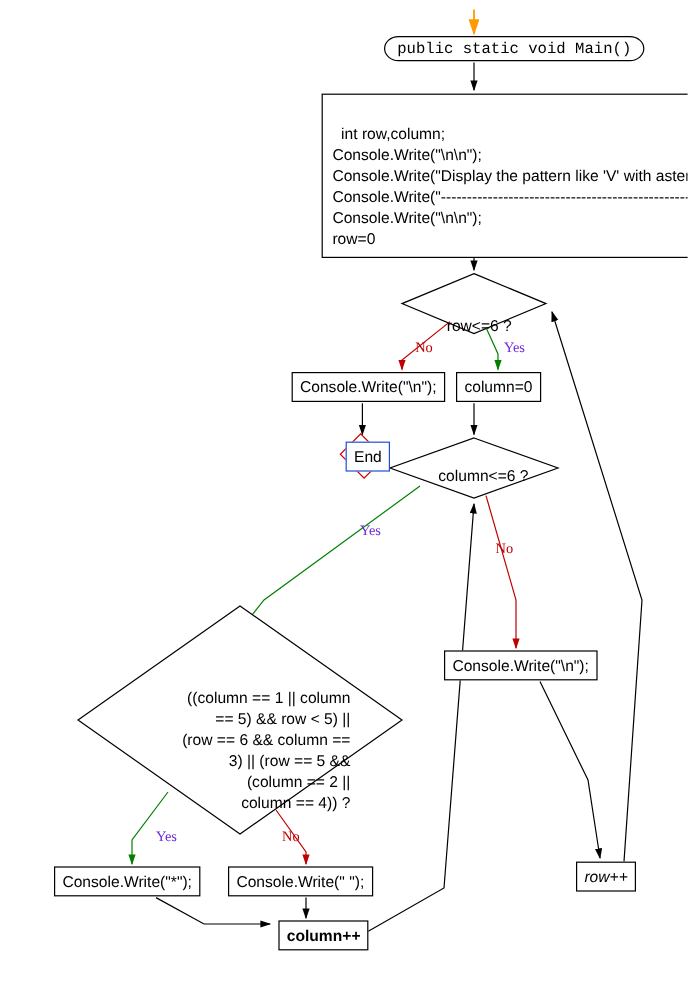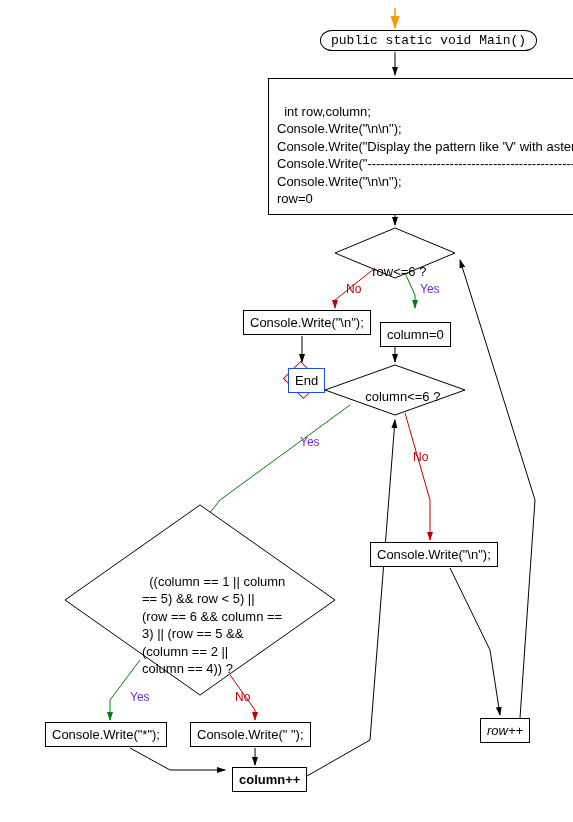--- a/index.html
+++ b/index.html
@@ -32,29 +32,30 @@
     position: absolute;
     border: 1px solid #000;
     border-radius: 12px / 50%;
     background: #fff;
     padding: 2px 10px;
     white-space: nowrap;
     font-family: Liberation Mono, monospace;
   }
   .diamond-text {
     position: absolute;
-    text-align: left;
+    text-align: right;
     white-space: pre;
     line-height: 1.35;
     pointer-events: none;
   }
   .edge-label {
     position: absolute;
     font-size: 12px;
     background: transparent;
+    font-family: Liberation Serif, serif;
   }
   .yes { color: #6d28d9; }
   .no  { color: #c00000; }
 </style>
 </head>
 <body>
 
 <svg width="573" height="822" style="position:absolute;left:0;top:0;">
   <defs>
     <marker id="arrow" markerWidth="10" markerHeight="10" refX="8" refY="3" orient="auto" markerUnits="strokeWidth">
@@ -129,21 +130,21 @@
   <span>row&lt;=6 ?</span>
 </div>
 
 <div class="edge-label yes" style="left:420px; top:282px;">Yes</div>
 <div class="edge-label no" style="left:346px; top:282px;">No</div>
 
 <div class="box" style="left:243px; top:310px;">
   <span>Console.Write("\n");</span>
 </div>
 
-<div class="box" style="left:380px; top:322px;">
+<div class="box" style="left:380px; top:310px;">
   <span>column=0</span>
 </div>
 
 <div class="box" style="left:288px; top:368px; border:1px solid #1d4ed8;">
   <span>End</span>
 </div>
 
 <div class="diamond-text" style="left:358px; top:370px;">
   <span>column&lt;=6 ?</span>
 </div>

